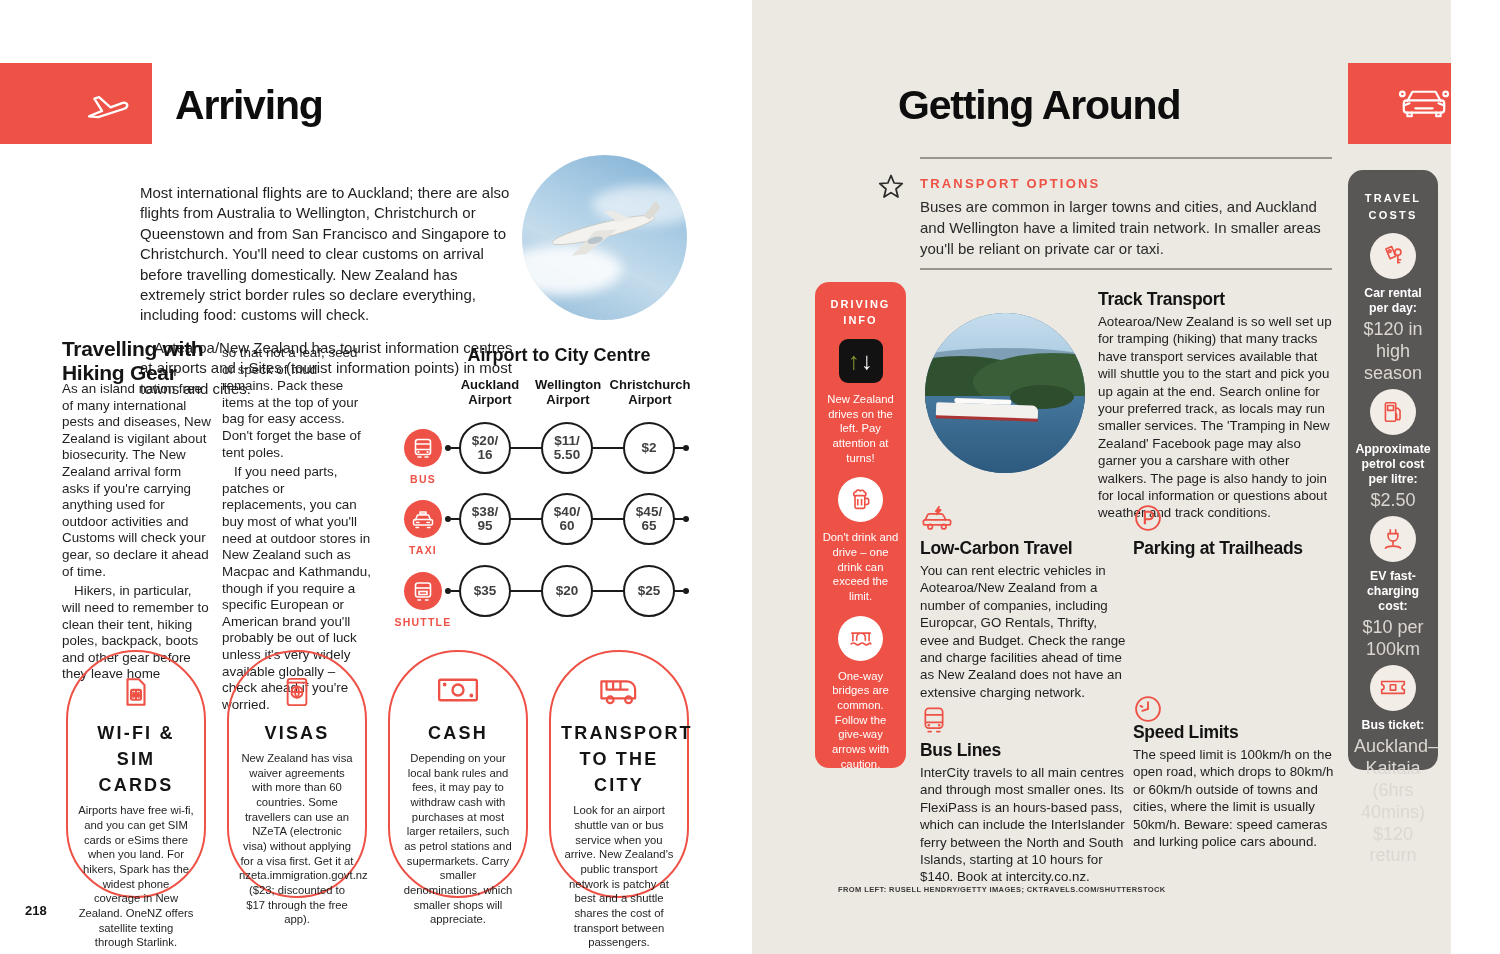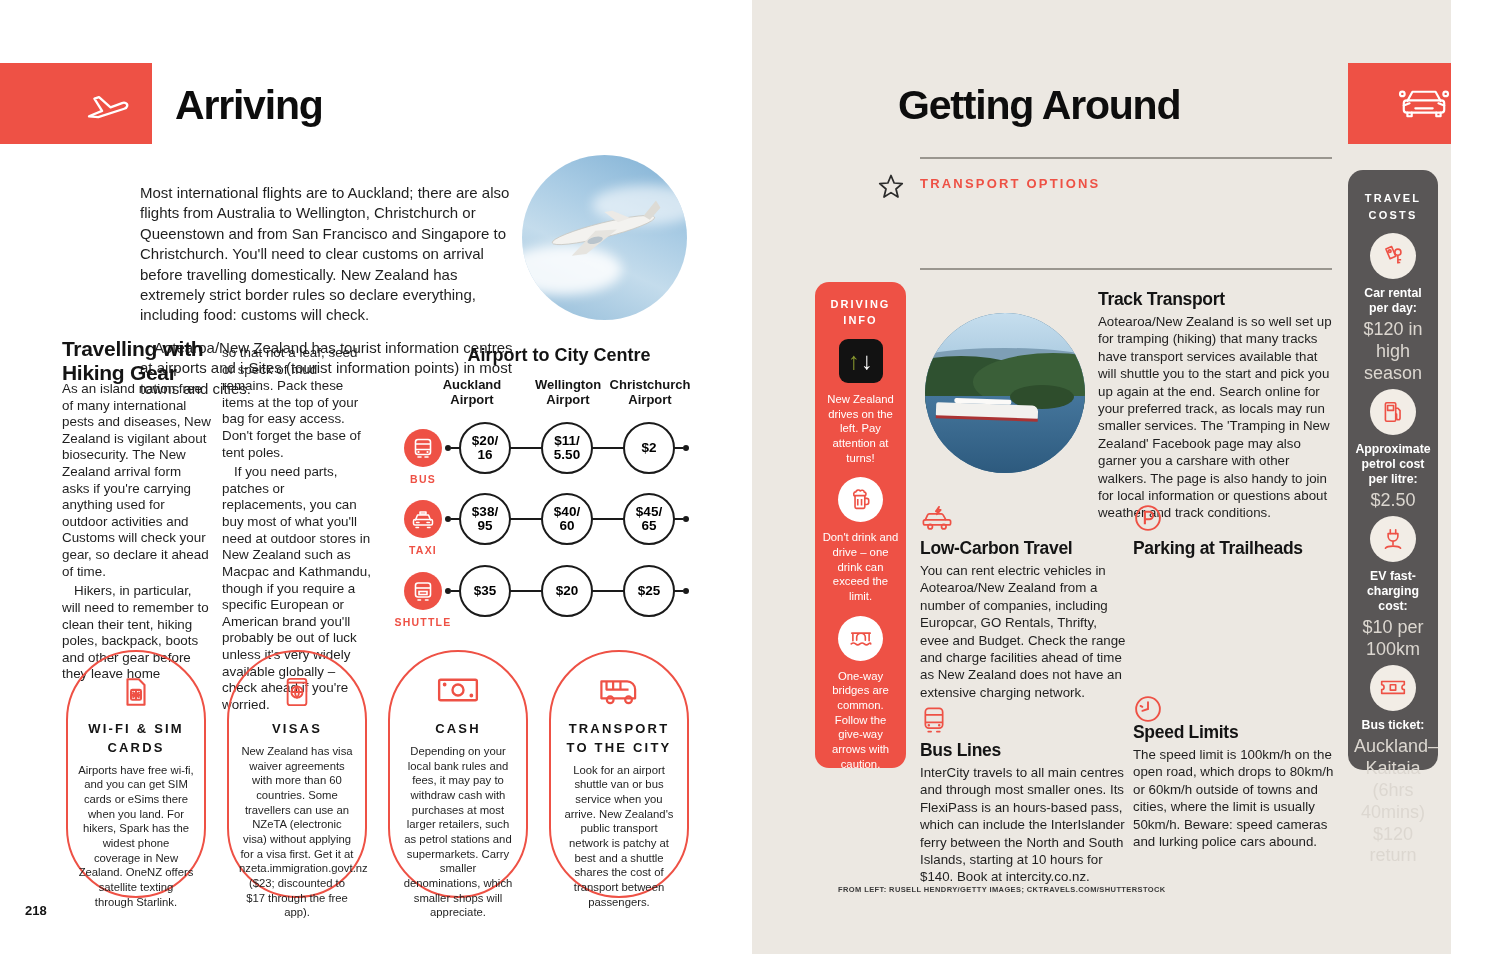--- a/index.html
+++ b/index.html
@@ -34,32 +34,32 @@
   .hiking-title { left:62px; top:337px; width:190px; font-size:21px; line-height:1.12; }
   .hike-col { font-size:13.4px; line-height:1.24; color:#1f1f1f; }
   .hike-col p + p { text-indent:12px; margin-top:3px; }
   .hike-col1 { left:62px; top:381px; width:150px; }
   .hike-col2 { left:222px; top:345px; width:150px; }
 
   
   .chart { left:393px; top:345px; width:332px; height:295px; }
   .chart-title { position:absolute; left:0; top:0; width:100%; text-align:center; font-size:18px; font-weight:800; color:#141414; }
   .chart-head { position:absolute; top:33px; width:84px; text-align:center; font-size:13px; font-weight:700; line-height:1.15; color:#141414; }
-  .ch-0 { left:37px; } .ch-1 { left:133px; } .ch-2 { left:215px; }
+  .ch-0 { left:55px; } .ch-1 { left:133px; } .ch-2 { left:215px; }
   .row-line { position:absolute; left:58px; width:232px; height:2px; background:#1a1a1a; }
   .end-dot { position:absolute; width:6px; height:6px; border-radius:50%; background:#1a1a1a; }
   .ricon { position:absolute; left:11px; width:38px; height:38px; border-radius:50%; background:#ee5145; display:flex; align-items:center; justify-content:center; }
   .rlabel { position:absolute; left:-9px; width:78px; text-align:center; font-size:10.5px; font-weight:700; letter-spacing:1.2px; color:#ee5145; }
-  .pcircle { position:absolute; width:52px; height:52px; border-radius:50%; background:#fff; border:2.5px solid #1a1a1a; display:flex; align-items:center; justify-content:center; text-align:center; font-size:13.5px; font-weight:700; line-height:1.05; color:#000000; }
+  .pcircle { position:absolute; width:52px; height:52px; border-radius:50%; background:#fff; border:2.5px solid #1a1a1a; display:flex; align-items:center; justify-content:center; text-align:center; font-size:13.5px; font-weight:700; line-height:1.05; color:#404040; }
   .pc-0 { left:66px; } .pc-1 { left:148px; } .pc-2 { left:230px; }
 
   
   .badge { top:650px; width:140px; height:248px; border:2px solid #ee5145; border-radius:72px; text-align:center; padding:22px 10px 0; }
   .badge .b-icon { display:inline-block; height:36px; margin-bottom:6px; }
-  .badge .b-title { font-size:13px; font-weight:700; letter-spacing:2.2px; color:#141414; line-height:1.45; margin-bottom:5px; }
+  .badge .b-title { font-size:18px; font-weight:700; letter-spacing:2.2px; color:#141414; line-height:1.45; margin-bottom:5px; }
   .badge .b-text { font-size:11.3px; line-height:1.3; color:#1f1f1f; }
   .badge1 { left:66px; } .badge2 { left:227px; } .badge3 { left:388px; } .badge4 { left:549px; }
 
   .page-num { font-size:13px; font-weight:700; color:#141414; }
 
   
   .gr-title { left:898px; top:82px; }
   .hr { height:1.5px; background:#9a968f; }
   .hr1 { left:920px; top:157px; width:412px; }
   .hr2 { left:920px; top:268px; width:412px; }
@@ -279,20 +279,21 @@
     </span>
   </div>
 
   <div class="abs hr hr1"></div>
   <span class="abs star">
     <svg width="30" height="30" viewBox="0 0 24 24" fill="none" stroke="#2b2b2b" stroke-width="1.4" stroke-linejoin="round">
       <path d="M12 2.8 l2.5 6 6.5 .5 -5 4.3 1.6 6.4 -5.6 -3.5 -5.6 3.5 1.6 -6.4 -5 -4.3 6.5 -.5 Z"></path>
     </svg>
   </span>
   <div class="abs kicker">TRANSPORT OPTIONS</div>
+  <p class="abs gr-intro">Buses are common in larger towns and cities, and Auckland and Wellington have a limited train network. In smaller areas you'll be reliant on private car or taxi.</p>
   <div class="abs hr hr2"></div>
 
   <div class="abs dpanel">
     <div class="d-title pre">DRIVING
 INFO</div>
     <div class="d-sq">
       <span class="up">↑</span>
         <span class="dn">↓</span>
     </div>
     <div class="d-text">New Zealand drives on the left. Pay attention at turns!</div>

